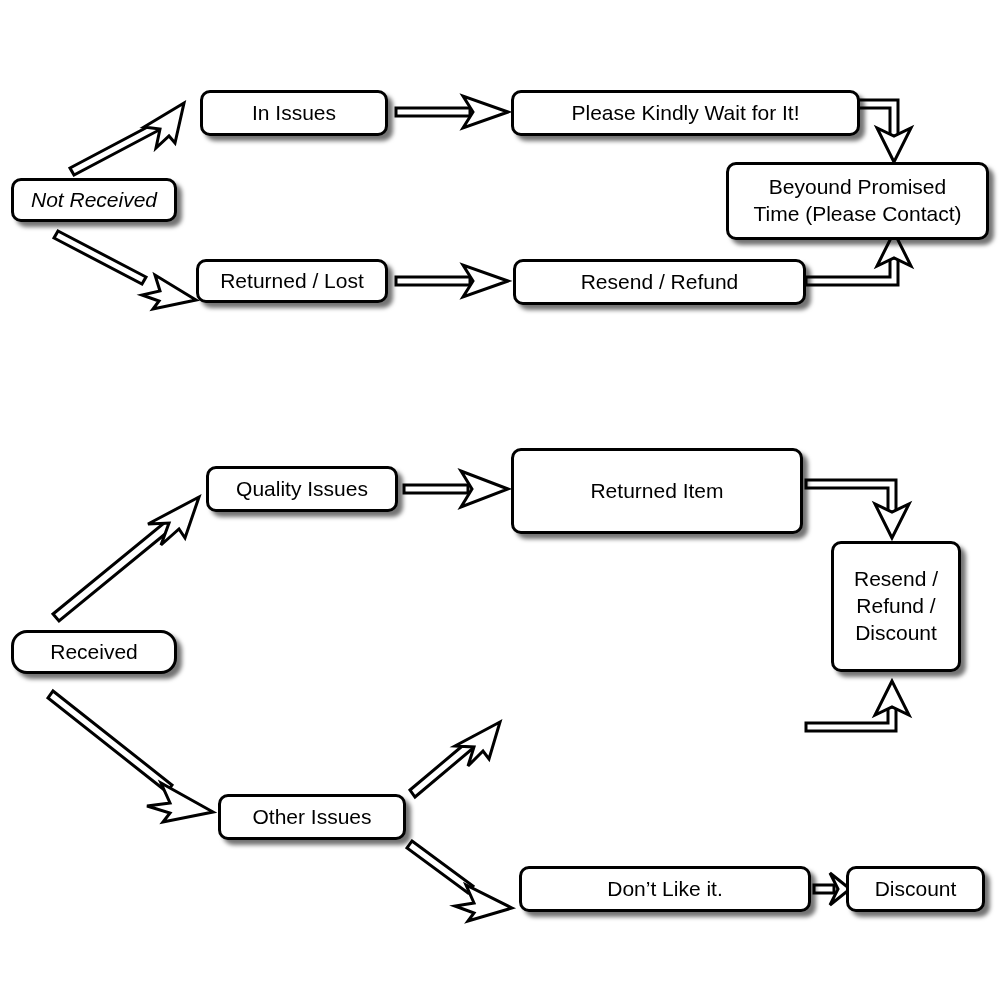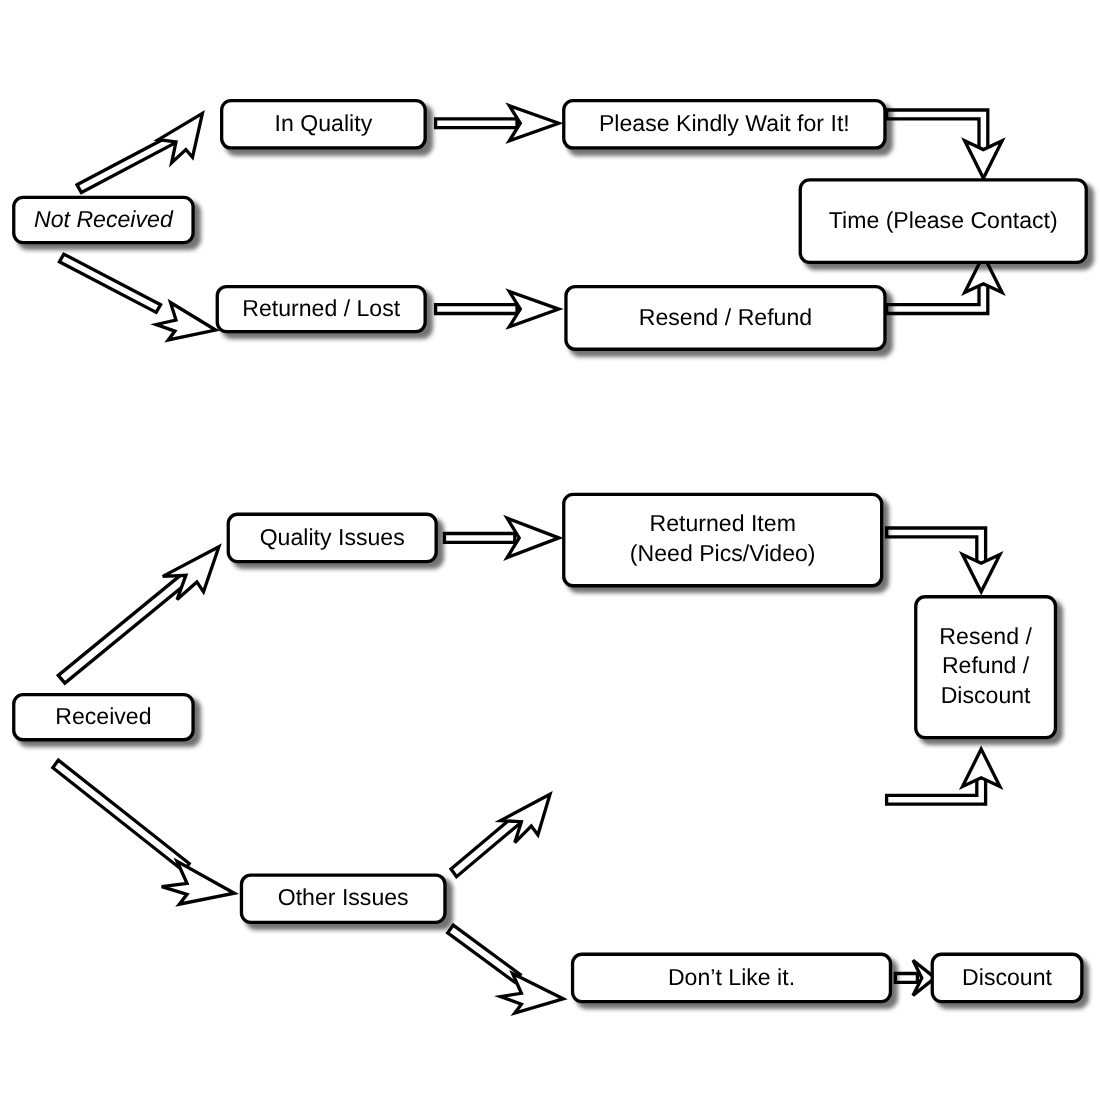--- a/index.html
+++ b/index.html
@@ -126,54 +126,54 @@
       </g>
 
     </g>
   </svg>
 
   <div class="node n-1line" style="left:11px; top:178px; width:166px; height:44px;font-style:italic;">
     <span class="line">Not Received</span>
   </div>
 
   <div class="node n-1line" style="left:200px; top:90px; width:188px; height:46px;">
-    <span class="line">In Quality</span>
+    <span class="line">In Issues</span>
   </div>
 
   <div class="node n-1line" style="left:196px; top:259px; width:192px; height:44px;">
     <span class="line">Returned / Lost</span>
   </div>
 
-  <div class="node n-1line" style="left:511px; top:90px; width:295px; height:46px;">
+  <div class="node n-1line" style="left:511px; top:90px; width:349px; height:46px;">
     <span class="line">Please Kindly Wait for It!</span>
   </div>
 
-  <div class="node n-1line" style="left:513px; top:259px; width:293px; height:60px;">
+  <div class="node n-1line" style="left:513px; top:259px; width:293px; height:46px;">
     <span class="line">Resend / Refund</span>
   </div>
 
   <div class="node n-2line" style="left:726px; top:162px; width:263px; height:78px;">
+    <span class="line">Beyound Promised</span>
     <span class="line">Time (Please Contact)</span>
   </div>
 
-  <div class="node n-1line" style="left:11px; top:630px; width:166px; height:44px;">
+  <div class="node n-1line" style="left:11px; top:630px; width:166px; height:44px;border-radius:16px;">
     <span class="line">Received</span>
   </div>
 
   <div class="node n-1line" style="left:206px; top:466px; width:192px; height:46px;">
     <span class="line">Quality Issues</span>
   </div>
 
   <div class="node n-1line" style="left:218px; top:794px; width:188px; height:46px;">
     <span class="line">Other Issues</span>
   </div>
 
   <div class="node n-2line" style="left:511px; top:448px; width:292px; height:86px;">
     <span class="line">Returned Item</span>
-    <span class="line">(Need Pics/Video)</span>
   </div>
 
 
   <div class="node n-1line" style="left:519px; top:866px; width:292px; height:46px;">
     <span class="line">Don’t Like it.</span>
   </div>
 
   <div class="node n-3line" style="left:831px; top:541px; width:130px; height:131px;align-items:center;">
     <span class="line">Resend /</span>
     <span class="line">Refund /</span>

